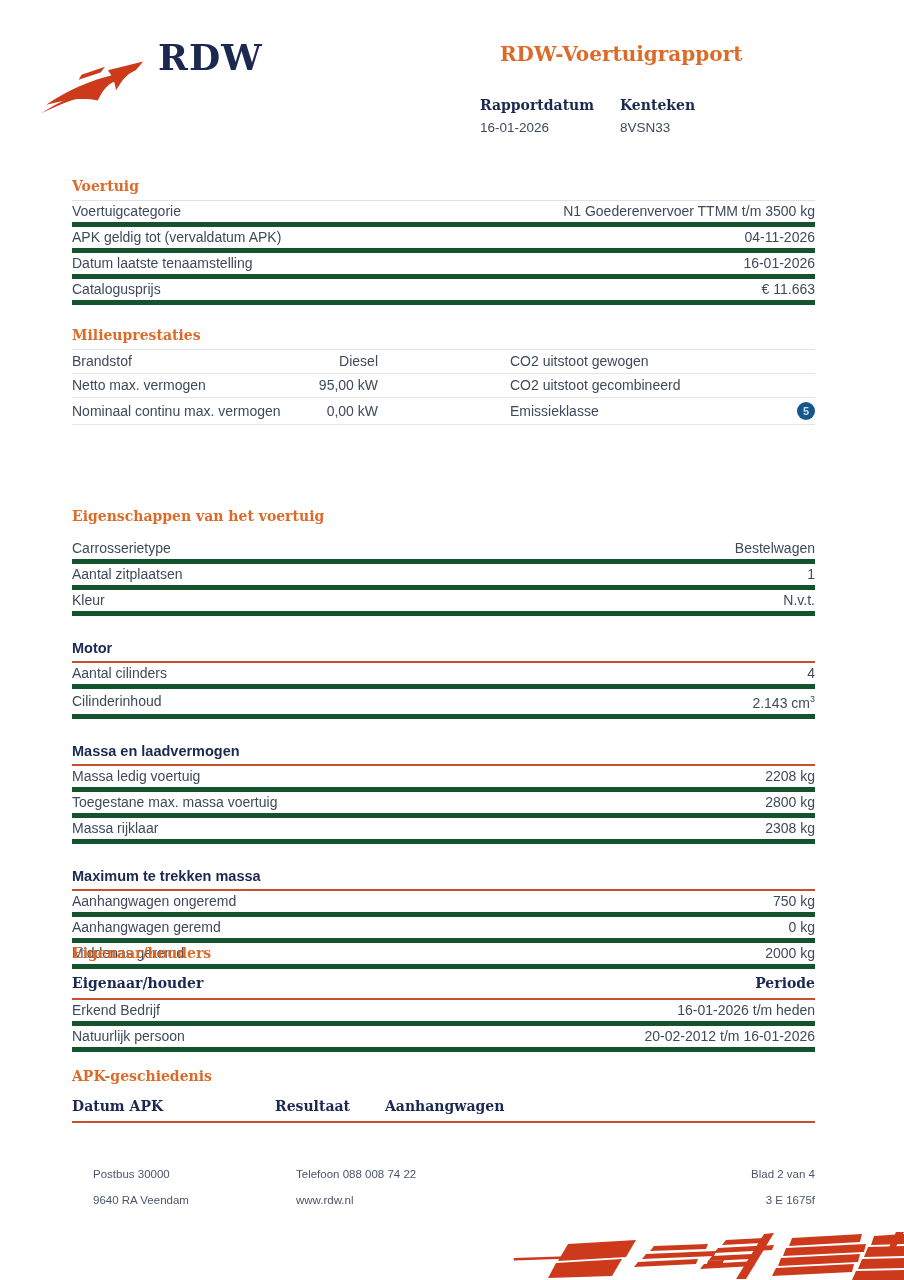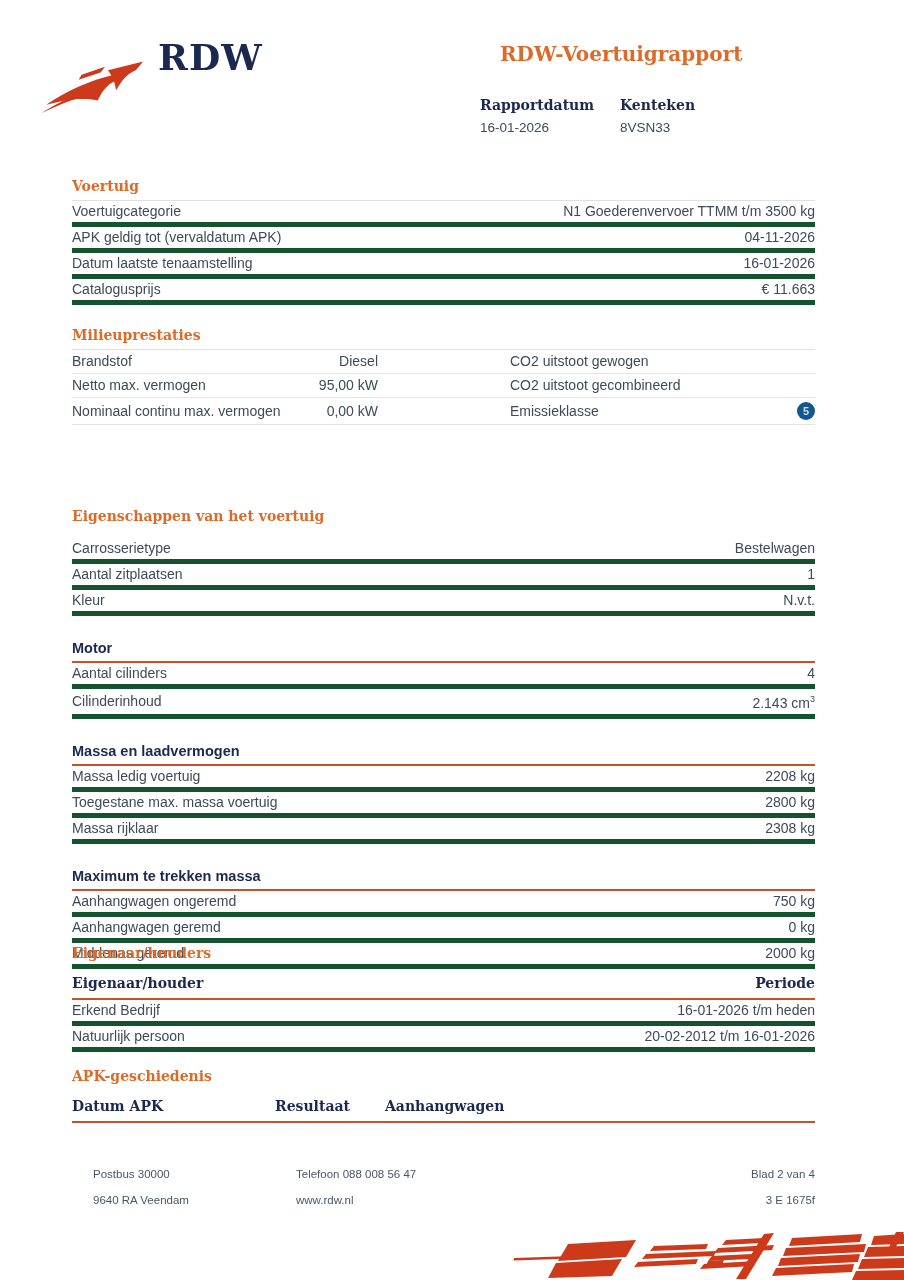--- a/index.html
+++ b/index.html
@@ -259,21 +259,21 @@
     <span class="apk-col3">Aanhangwagen</span>
   </div>
 </section>
 
 <footer class="footer">
   <div class="f-col1">
     <div class="f-line">Postbus 30000</div>
     <div class="f-line">9640 RA Veendam</div>
   </div>
   <div class="f-col2">
-    <div class="f-line">Telefoon 088 008 56 47</div>
+    <div class="f-line">Telefoon 088 008 74 22</div>
     <div class="f-line"><a class="f-link" href="#">www.rdw.nl</a></div>
   </div>
   <div class="f-col3">
     <div class="f-line">Blad 2 van 4</div>
     <div class="f-line">3 E 1675f</div>
   </div>
 </footer>
 
 <svg class="speed-graphic" viewBox="0 0 392 48" aria-hidden="true">
   <g fill="#CC3A1B">

